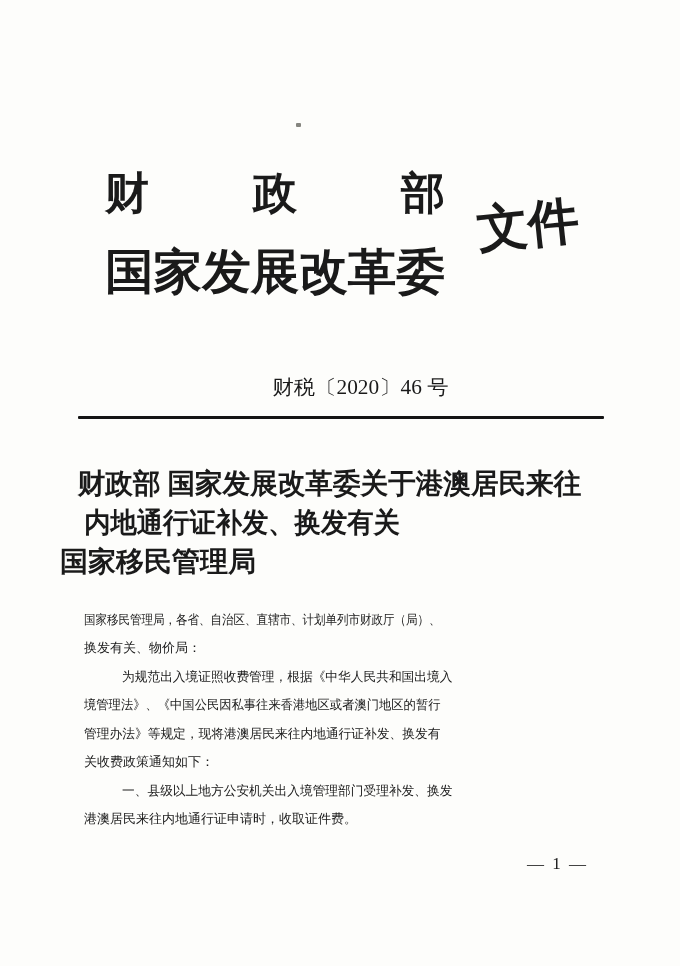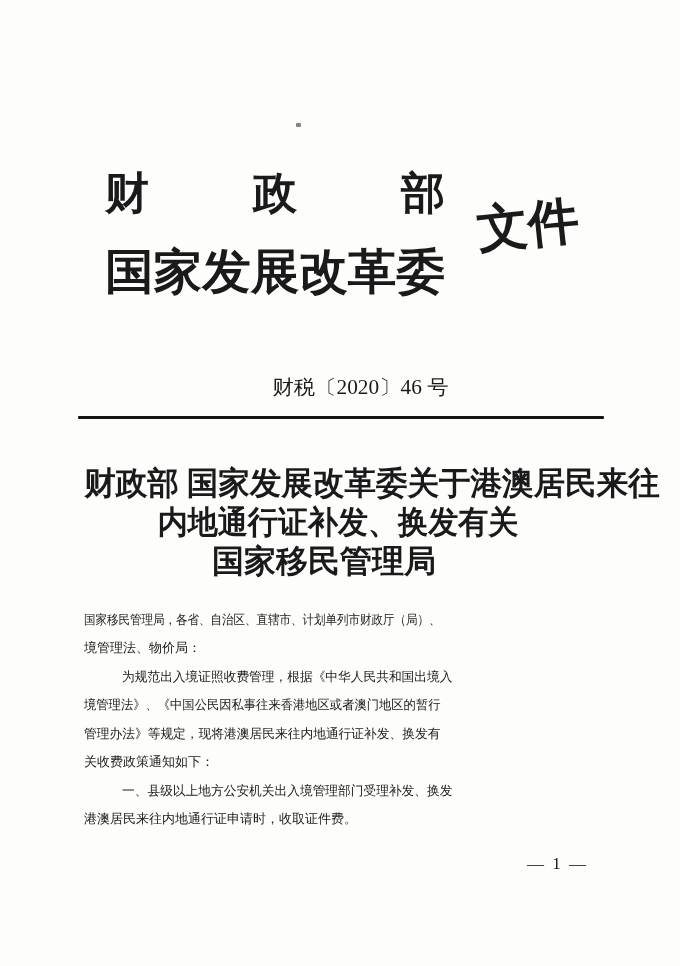--- a/index.html
+++ b/index.html
@@ -37,23 +37,23 @@
     text-align:center;font-size:20px;line-height:26px;
     white-space:nowrap;
   }
   .doc-number .fit{display:inline-block;transform-origin:50% 50%;}
   .rule{
     position:absolute;left:78px;top:416px;width:526px;height:3px;
     border-radius:1px;
   }
   
   .title-block{
-    position:absolute;left:80px;top:464px;width:516px;
-    text-align:center;font-weight:bold;
-    font-size:32px;line-height:39px;
+    position:absolute;left:74px;top:464px;width:516px;
+    font-weight:bold;
+    font-size:28px;line-height:39px;
   }
   .title-line{display:block;white-space:nowrap;}
   .title-line .fit{display:inline-block;transform-origin:50% 50%;}
   .title-line.shift-left{position:relative;left:-14px;}
   
   .body-block{
     position:absolute;left:84px;top:606px;width:521px;
     font-size:13px;
   }
   .body-line{line-height:28.45px;white-space:nowrap;}
@@ -97,21 +97,21 @@
   <div class="rule" style="background: rgb(20, 20, 20);"></div>
 
   <div class="title-block">
     <span class="title-line"><span class="fit" style="transform: scaleX(0.9853);">财政部 国家发展改革委关于港澳居民来往</span></span>
     <span class="title-line"><span class="fit" style="transform: scaleX(0.9391);">内地通行证补发、换发有关</span></span>
     <span class="title-line shift-left"><span class="fit" style="transform: scaleX(1);">国家移民管理局</span></span>
   </div>
 
   <div class="body-block">
     <div class="body-line"><span class="fit" style="transform: scaleX(0.8846);">国家移民管理局，各省、自治区、直辖市、计划单列市财政厅（局）、</span></div>
-    <div class="body-line"><span>境管理法、物价局：</span></div>
+    <div class="body-line"><span>换发有关、物价局：</span></div>
     <div class="body-line indent"><span class="fit" style="transform: scaleX(0.9777);">为规范出入境证照收费管理，根据《中华人民共和国出境入</span></div>
     <div class="body-line"><span class="fit" style="transform: scaleX(0.9456);">境管理法》、《中国公民因私事往来香港地区或者澳门地区的暂行</span></div>
     <div class="body-line"><span class="fit" style="transform: scaleX(0.9793);">管理办法》等规定，现将港澳居民来往内地通行证补发、换发有</span></div>
     <div class="body-line"><span>关收费政策通知如下：</span></div>
     <div class="body-line indent"><span class="fit" style="transform: scaleX(0.9777);">一、县级以上地方公安机关出入境管理部门受理补发、换发</span></div>
     <div class="body-line"><span>港澳居民来往内地通行证申请时，收取证件费。</span></div>
   </div>
 
   <div class="page-number">— 1 —</div>
 

